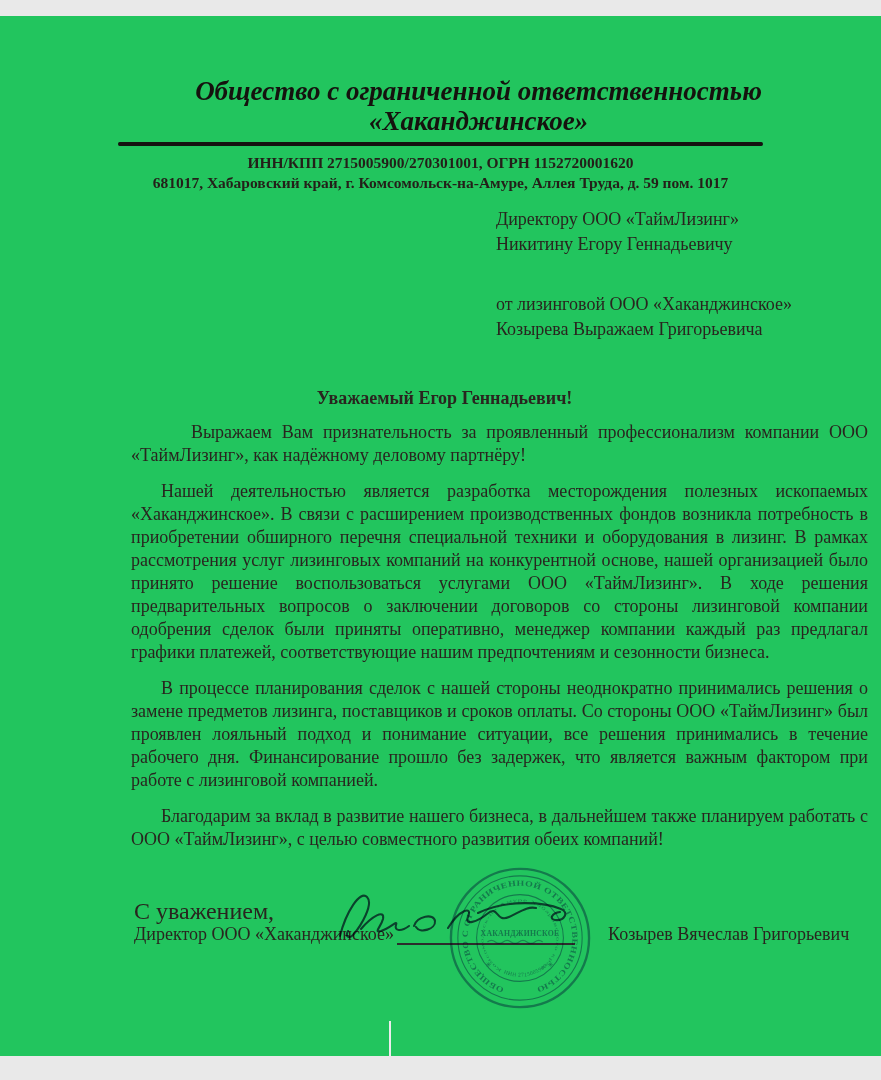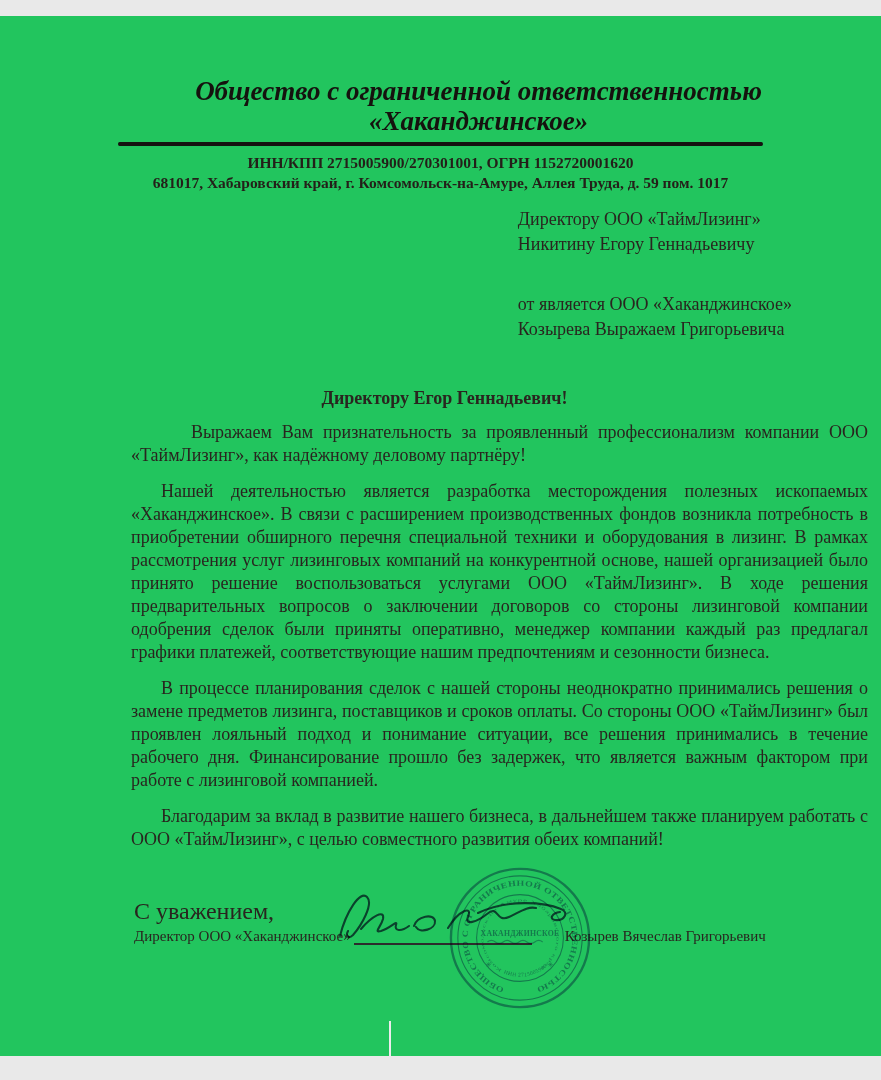--- a/index.html
+++ b/index.html
@@ -21,21 +21,21 @@
   .addressee .group2 { margin-top:35px; }
 
   
   .content { position:absolute; top:371px; left:131px; width:737px; font-size:18px; line-height:23px; text-align:justify; }
   .salutation { font-weight:bold; text-align:center; padding-right:110px; text-indent:0; margin:0 0 11px 0; }
   .content p.para { margin:0 0 13px 0; text-indent:30px; }
   .content p.para-first { text-indent:60px; }
 
   
   .regards { position:absolute; top:882px; left:134px; font-size:24px; }
-  .sign-row { position:absolute; top:906px; left:134px; width:714px; display:flex; align-items:flex-end; font-size:15px; white-space:nowrap; }
+  .sign-row { position:absolute; top:906px; left:134px; width:714px; display:flex; align-items:flex-end; font-size:18px; white-space:nowrap; }
   .sig-line { flex:none; width:178px; height:21px; border-bottom:2px solid #2c2c2c; margin-left:3px; }
   .signer-name { margin-left:33px; }
 
   
   .stamp { position:absolute; left:446px; top:848px; width:148px; height:148px; opacity:.62; mix-blend-mode:multiply; }
   .signature-svg { position:absolute; left:328px; top:860px; width:252px; height:80px; opacity:.88; mix-blend-mode:multiply; }
 
   
   .artifact-streak { position:absolute; left:389px; top:1005px; width:2px; height:42px; background:#ececec; }
   .artifact-dot { position:absolute; left:271px; top:1048px; width:4px; height:4px; border-radius:50%; background:#d9d9d9; }
@@ -56,27 +56,27 @@
       <div>681017, Хабаровский край, г. Комсомольск-на-Амуре, Аллея Труда, д. 59 пом. 1017</div>
     </div>
   </div>
 
   <div class="addressee">
     <div class="group1">
       <div>Директору ООО «ТаймЛизинг»</div>
       <div>Никитину Егору Геннадьевичу</div>
     </div>
     <div class="group2">
-      <div>от является ООО «Хаканджинское»</div>
+      <div>от лизинговой ООО «Хаканджинское»</div>
       <div>Козырева Выражаем Григорьевича</div>
     </div>
   </div>
 
   <div class="content">
-    <p class="salutation">Директору Егор Геннадьевич!</p>
+    <p class="salutation">Уважаемый Егор Геннадьевич!</p>
     <p class="para para-first">Выражаем Вам признательность за проявленный профессионализм компании ООО «ТаймЛизинг», как надёжному деловому партнёру!</p>
     <p class="para">Нашей деятельностью является разработка месторождения полезных ископаемых «Хаканджинское». В связи с расширением производственных фондов возникла потребность в приобретении обширного перечня специальной техники и оборудования в лизинг. В рамках рассмотрения услуг лизинговых компаний на конкурентной основе, нашей организацией было принято решение воспользоваться услугами ООО «ТаймЛизинг». В ходе решения предварительных вопросов о заключении договоров со стороны лизинговой компании одобрения сделок были приняты оперативно, менеджер компании каждый раз предлагал графики платежей, соответствующие нашим предпочтениям и сезонности бизнеса.</p>
     <p class="para">В процессе планирования сделок с нашей стороны неоднократно принимались решения о замене предметов лизинга, поставщиков и сроков оплаты. Со стороны ООО «ТаймЛизинг» был проявлен лояльный подход и понимание ситуации, все решения принимались в течение рабочего дня. Финансирование прошло без задержек, что является важным фактором при работе с лизинговой компанией.</p>
     <p class="para">Благодарим за вклад в развитие нашего бизнеса, в дальнейшем также планируем работать с ООО «ТаймЛизинг», с целью совместного развития обеих компаний!</p>
   </div>
 
   <div class="regards">С уважением,</div>
   <div class="sign-row">
     <span>Директор ООО «Хаканджинское»</span>
     <span class="sig-line"></span>

